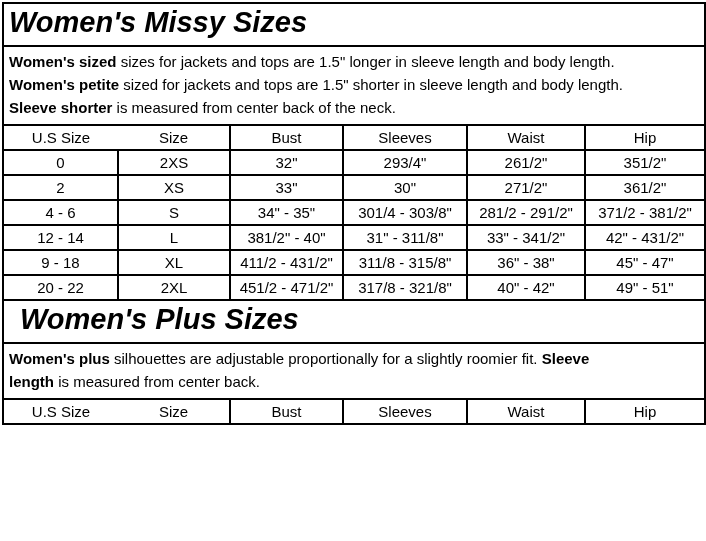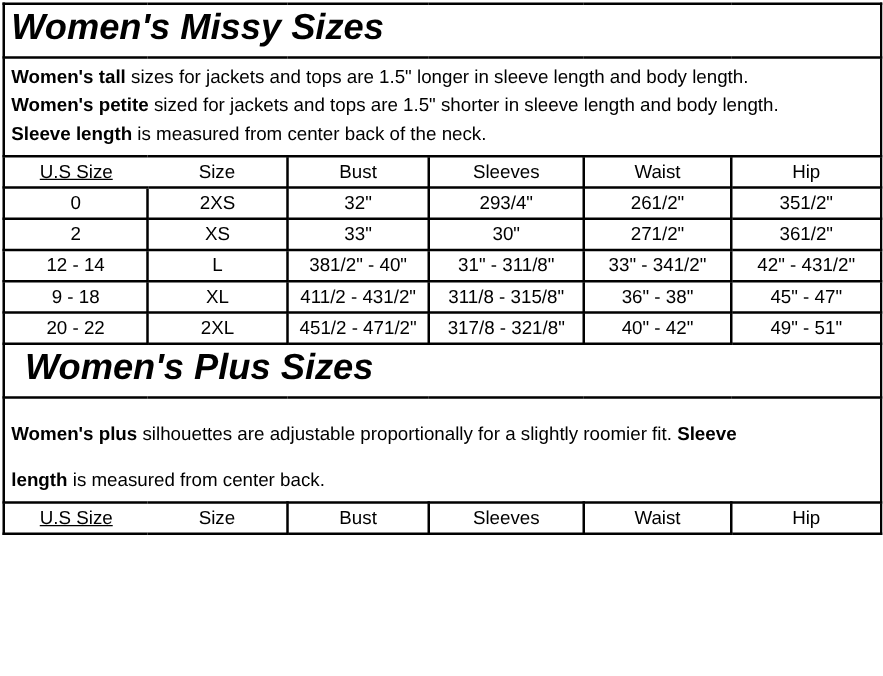--- a/index.html
+++ b/index.html
@@ -25,21 +25,21 @@
     text-align: center;
     vertical-align: middle;
     font-size: 15px;
     font-weight: normal;
     height: 25px;
     padding: 1px 2px;
     white-space: nowrap;
     overflow: hidden;
   }
   
-  th.th-us   { border-right: none; text-decoration: underline; }
+  th.th-us   { border-right: none; }
   th.th-size { border-left: none; }
 
   td.title-cell {
     text-align: left;
     font-size: 29px;
     font-weight: bold;
     font-style: italic;
     height: 40px;
     padding: 2px 4px 6px 5px;
     letter-spacing: 0px;
@@ -47,21 +47,21 @@
   td.title-cell.plus { height: 36px; padding-left: 16px; }
   td.notes-cell {
     text-align: left;
     font-size: 15px;
     line-height: 23px;
     height: auto;
     padding: 3px 5px 5px 5px;
     white-space: normal;
   }
   .note-line { white-space: nowrap; }
-  .note-wrap { white-space: normal; margin-top: 14px; }
+  .note-wrap { white-space: normal; }
   .notes-cell b { font-weight: bold; }
   tbody.data-rows td { height: 25px; }
   tbody.data-rows.plus td { height: 26px; }
 </style>
 </head>
 <body>
 
 <div class="page">
   <table class="size-chart">
     <colgroup>
@@ -72,23 +72,23 @@
         <col style="width:118px">
         <col style="width:120px">
     </colgroup>
 
     <tbody>
       <tr>
         <td class="title-cell" colspan="6">Women's Missy Sizes</td>
       </tr>
       <tr>
         <td class="notes-cell" colspan="6">
-          <div class="note-line"><b>Women's tall</b><span> sizes for jackets and tops are 1.5" longer in sleeve length and body length.</span></div>
+          <div class="note-line"><b>Women's sized</b><span> sizes for jackets and tops are 1.5" longer in sleeve length and body length.</span></div>
           <div class="note-line"><b>Women's petite</b><span> sized for jackets and tops are 1.5" shorter in sleeve length and body length.</span></div>
-          <div class="note-line"><b>Sleeve length</b><span> is measured from center back of the neck.</span></div>
+          <div class="note-line"><b>Sleeve shorter</b><span> is measured from center back of the neck.</span></div>
         </td>
       </tr>
       <tr>
         <th class="th-us">U.S Size</th>
         <th class="th-size">Size</th>
         <th>Bust</th>
         <th>Sleeves</th>
         <th>Waist</th>
         <th>Hip</th>
       </tr>
@@ -102,20 +102,28 @@
           <td>261/2"</td>
           <td>351/2"</td>
         </tr>
         <tr>
           <td>2</td>
           <td>XS</td>
           <td>33"</td>
           <td>30"</td>
           <td>271/2"</td>
           <td>361/2"</td>
+        </tr>
+        <tr>
+          <td>4 - 6</td>
+          <td>S</td>
+          <td>34" - 35"</td>
+          <td>301/4 - 303/8"</td>
+          <td>281/2 - 291/2"</td>
+          <td>371/2 - 381/2"</td>
         </tr>
         <tr>
           <td>12 - 14</td>
           <td>L</td>
           <td>381/2" - 40"</td>
           <td>31" - 311/8"</td>
           <td>33" - 341/2"</td>
           <td>42" - 431/2"</td>
         </tr>
         <tr>

